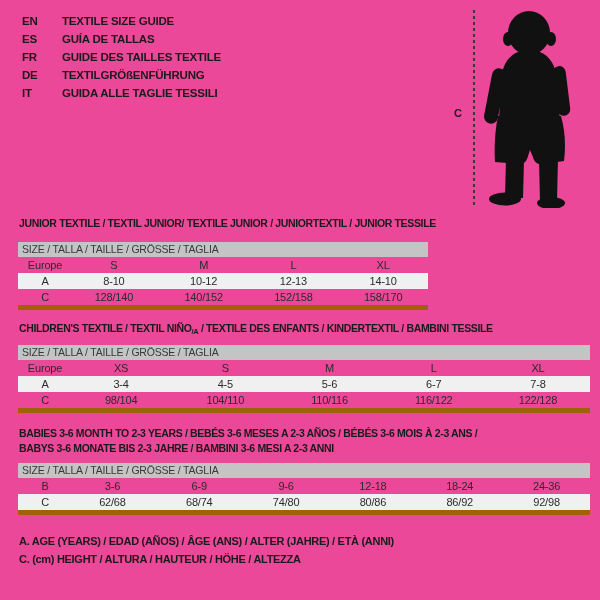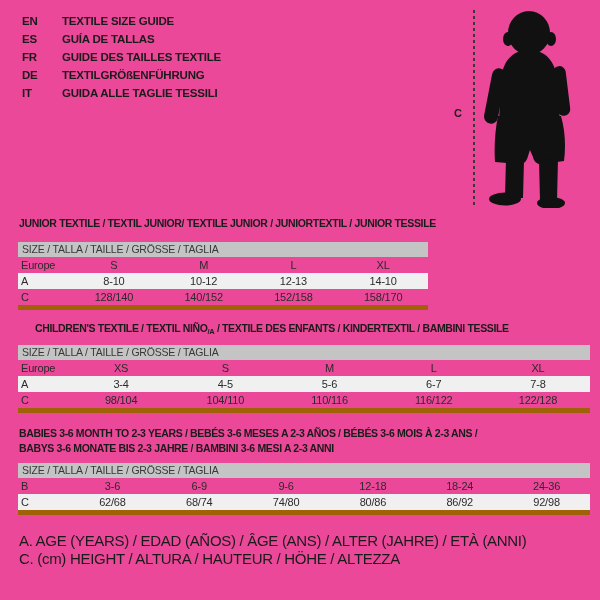--- a/index.html
+++ b/index.html
@@ -14,38 +14,38 @@
   
   .figure{position:absolute;left:450px;top:0;width:150px;height:215px;}
   .dash{position:absolute;left:23px;top:10px;width:2px;height:198px;
         background:repeating-linear-gradient(to bottom,#3a3a3a 0 3px,transparent 3px 6px);}
   .c-label{position:absolute;left:4px;top:107px;font-size:11px;font-weight:700;}
   .figure svg{position:absolute;left:32px;top:8px;}
   
   .sec-title{position:absolute;left:19px;font-size:10.5px;font-weight:700;letter-spacing:-0.35px;line-height:15px;white-space:nowrap;}
   .sec-title .sub{font-size:7.5px;position:relative;top:2px;}
   #sec-title-0{top:216px;}
-  #sec-title-1{top:321px;margin-left:16px;}
+  #sec-title-1{top:321px;}
   #sec-title-2{top:426px;}
   
   .size-table{position:absolute;left:18px;border-bottom:5px solid #a16207;}
   .size-table.narrow{width:410px;}
   .size-table.wide{width:572px;}
   #table-0{top:242px;}
   #table-1{top:345px;}
   #table-2{top:463px;}
   .t-bar{height:15px;line-height:15px;background:#c4c4c4;color:#383838;font-size:10.5px;
          letter-spacing:-0.2px;padding-left:4px;white-space:nowrap;}
   .t-row{display:flex;height:16px;line-height:16px;font-size:11px;color:#2b2b2b;letter-spacing:-0.2px;}
   .t-row.shaded{background:#f0f0f0;}
-  .t-row .lbl{width:48px;padding-left:3px;}
+  .t-row .lbl{width:48px;padding-left:3px;text-align:center;}
   .t-row .cell{flex:1;text-align:center;}
   
   .footnotes{position:absolute;left:19px;top:532px;}
-  .fn-line{height:18px;line-height:18px;font-size:15px;font-weight:400;letter-spacing:-0.3px;white-space:nowrap;}
+  .fn-line{height:18px;line-height:18px;font-size:11px;font-weight:700;letter-spacing:-0.3px;white-space:nowrap;}
 </style>
 </head>
 <body>
 
 <div class="page">
 
   <div class="langs">
       <div class="lang-row">
         <span class="code">EN</span>
         <span class="title">TEXTILE SIZE GUIDE</span>

